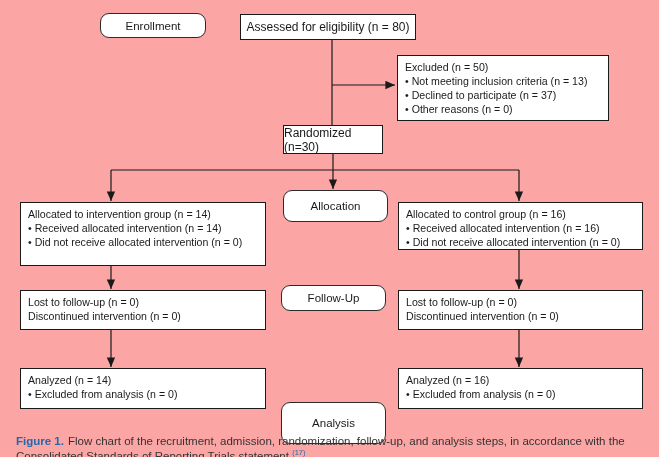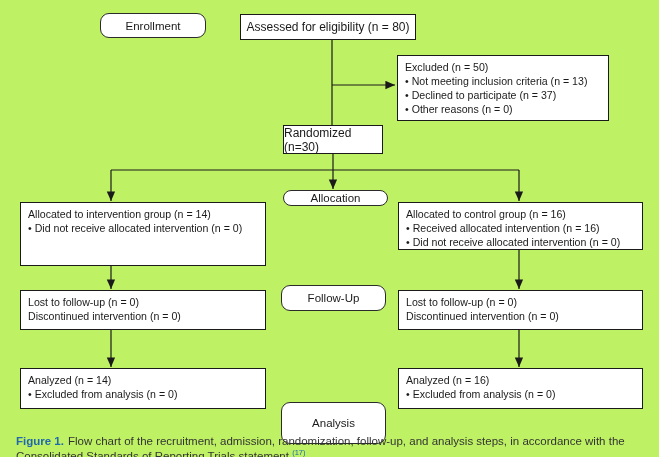--- a/index.html
+++ b/index.html
@@ -1,39 +1,39 @@
 <!DOCTYPE html>
 <html style="--accent: #2268ad; --line: #1a1a1a;"><head>
 <meta charset="utf-8">
 <style>
   :root { --accent:#2268ad; --line:#1a1a1a; }
   html,body { margin:0; padding:0; background:#ffffff; }
   .stage {
-    position:relative; width:659px; height:457px; background:#bef264;
+    position:relative; width:659px; height:457px; background:#fca5a5;
     font-family:"Liberation Sans", sans-serif; color:#1a1a1a; overflow:hidden;
   }
   svg.connectors { position:absolute; left:0; top:0; width:659px; height:457px; }
 
   .box, .rlabel { position:absolute; box-sizing:border-box; background:#fff; }
   .box { border:1.2px solid var(--line); }
   .rlabel {
     border:1.5px solid #2b2b2b; border-radius:9px;
     display:flex; align-items:center; justify-content:center;
     font-size:11.5px;
   }
   .box.center { display:flex; align-items:center; justify-content:center; font-size:12px; }
   .box.multi { padding:4px 7px 3px 7px; font-size:10.6px; line-height:1.33; }
   .box.multi .bl { white-space:nowrap; }
 
   
   #enrollment      { left:100px; top:13px;  width:106px; height:25px; }
   #assessed        { left:240px; top:14px;  width:176px; height:26px; }
   #excluded        { left:397px; top:55px;  width:212px; height:66px; }
   #randomized      { left:283px; top:125px; width:100px; height:29px; }
-  #allocation-lbl  { left:283px; top:190px; width:105px; height:16px; }
+  #allocation-lbl  { left:283px; top:190px; width:105px; height:32px; }
   #alloc-left      { left:20px;  top:202px; width:246px; height:64px; }
   #alloc-right     { left:398px; top:202px; width:245px; height:48px; }
   #followup-lbl    { left:281px; top:285px; width:105px; height:26px; }
   #fu-left         { left:20px;  top:290px; width:246px; height:40px; }
   #fu-right        { left:398px; top:290px; width:245px; height:40px; }
   #analysis-lbl    { left:281px; top:356px; width:105px; height:42px;margin-top:46px; }
   #an-left         { left:20px;  top:368px; width:246px; height:41px; }
   #an-right        { left:398px; top:368px; width:245px; height:41px; }
 
   .caption {
@@ -79,20 +79,21 @@
     <div class="bl">• Declined to participate (n = 37)</div>
     <div class="bl">• Other reasons (n = 0)</div>
   </div>
 
   <div class="box center" id="randomized">Randomized (n=30)</div>
 
   <div class="rlabel" id="allocation-lbl">Allocation</div>
 
   <div class="box multi" id="alloc-left">
     <div class="bl">Allocated to intervention group (n = 14)</div>
+    <div class="bl">• Received allocated intervention (n = 14)</div>
     <div class="bl">• Did not receive allocated intervention (n = 0)</div>
   </div>
 
   <div class="box multi" id="alloc-right">
     <div class="bl">Allocated to control group (n = 16)</div>
     <div class="bl">• Received allocated intervention (n = 16)</div>
     <div class="bl">• Did not receive allocated intervention (n = 0)</div>
   </div>
 
   <div class="rlabel" id="followup-lbl">Follow-Up</div>

